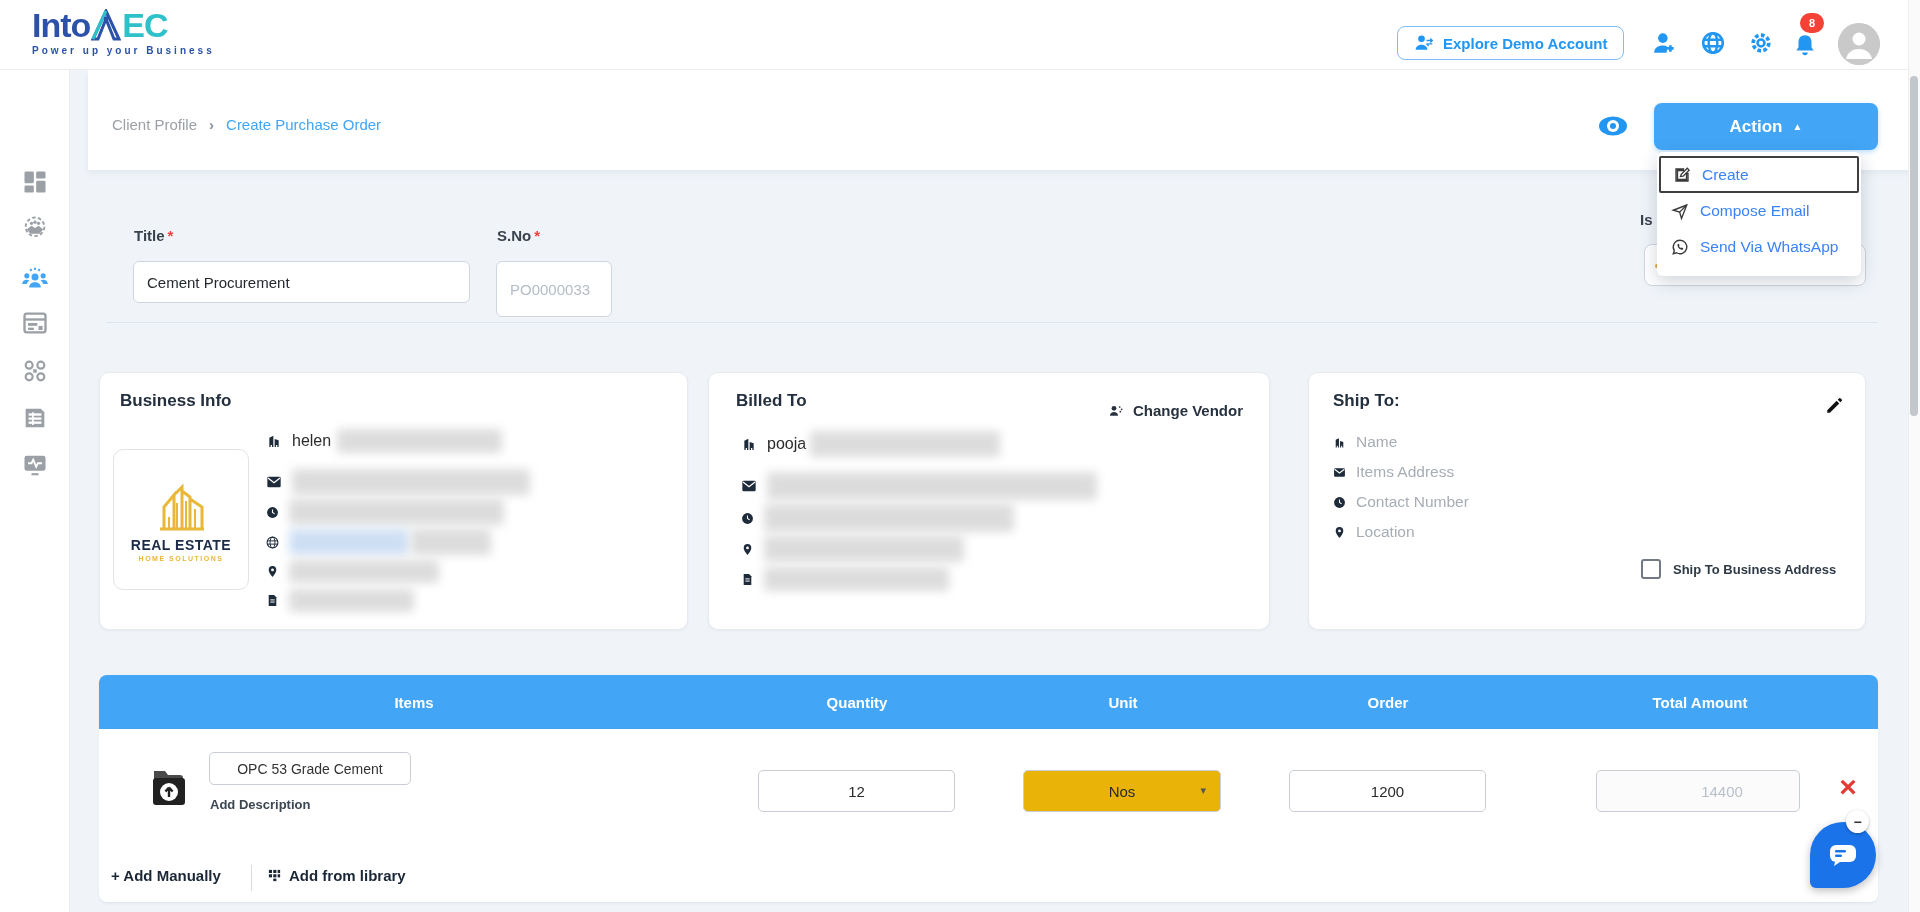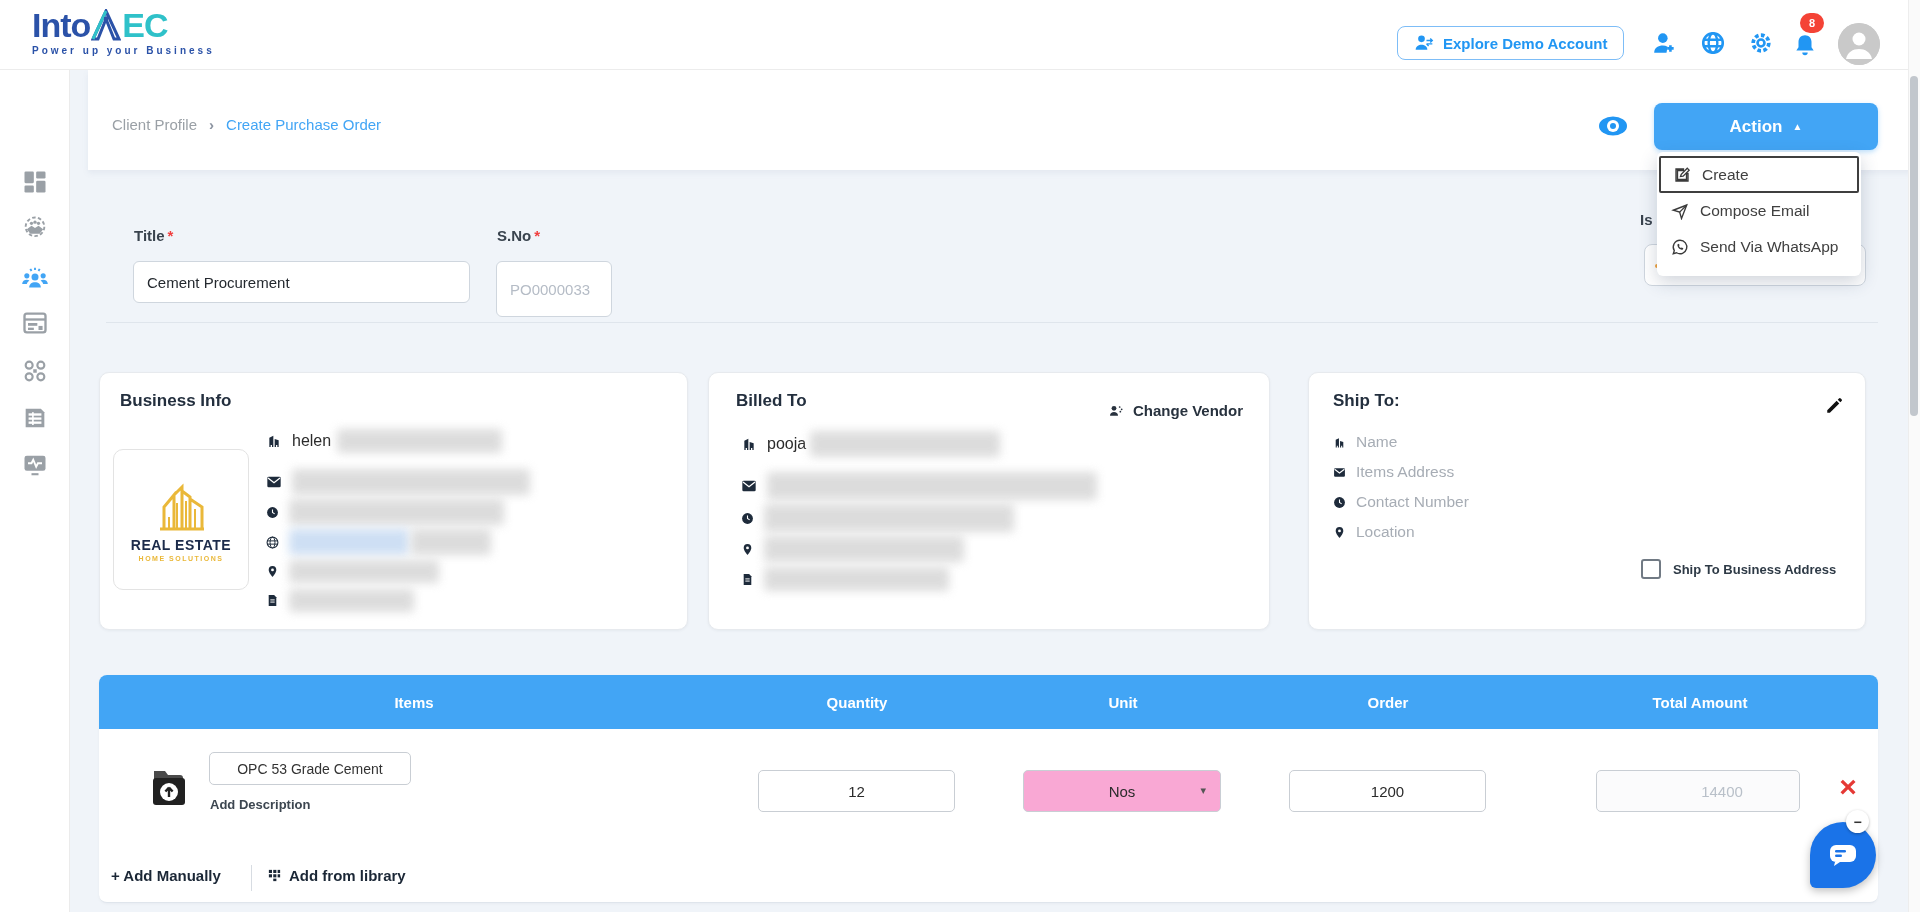--- a/index.html
+++ b/index.html
@@ -85,36 +85,36 @@
   #items-head { position:absolute; left:0; top:0; width:100%; height:54px; background:#42A5F5; border-radius:8px 8px 0 0; }
   .col-h { position:absolute; top:0; height:54px; display:flex; align-items:center; justify-content:center;
      color:#fff; font-size:15px; font-weight:700; }
   #folder-ico { position:absolute; left:51px; top:90px; width:38px; height:46px; }
   #item-chip { position:absolute; left:110px; top:77px; width:202px; height:33px; border:1px solid #c9ced4; border-radius:5px;
      background:#fff; display:flex; align-items:center; justify-content:center; font-size:14px; color:#333; }
   #add-desc { position:absolute; left:111px; top:122px; font-size:13px; font-weight:600; color:#3c4650; cursor:pointer; }
   .cell-input { position:absolute; top:95px; height:42px; background:#fff; border:1px solid #c9ced4; border-radius:5px;
      text-align:center; font-size:15px; color:#2b2b2b; font-family:"Liberation Sans",sans-serif; outline:none; }
   #qty-input { left:659px; width:197px; }
-  #unit-select { left:924px; width:198px; display:flex; align-items:center; justify-content:center; cursor:pointer; position:absolute; top:95px; height:42px; background:#f9a8d4; border:1px solid #c9ced4; border-radius:5px; font-size:15px; color:#2b2b2b; }
+  #unit-select { left:924px; width:198px; display:flex; align-items:center; justify-content:center; cursor:pointer; position:absolute; top:95px; height:42px; background:#eab308; border:1px solid #c9ced4; border-radius:5px; font-size:15px; color:#2b2b2b; }
   #unit-caret { position:absolute; right:14px; top:13px; font-size:11px; color:#555; }
   #rate-input { left:1190px; width:197px; }
   #total-input { left:1497px; width:204px; color:#b9c0c9; background:#fbfbfc;padding-left:48px; }
   #row-delete { position:absolute; left:1733px; top:96px; width:32px; height:32px; color:#e53935; font-size:30px; font-weight:700;
      display:flex; align-items:center; justify-content:center; cursor:pointer; line-height:30px; }
   #add-manually { position:absolute; left:12px; top:192px; font-size:15px; font-weight:800; color:#1b2736; cursor:pointer; }
   #add-divider { position:absolute; left:152px; top:190px; width:1px; height:26px; background:#d7dce2; }
   #add-library { position:absolute; left:168px; top:192px; display:flex; align-items:center; gap:7px;
      font-size:15px; font-weight:800; color:#1b2736; cursor:pointer; }
   #add-library .row-ico { color:#1b2736; width:15px; height:15px; }
 
   
   #action-menu { left:1657px; top:152px; width:204px; height:124px; background:#fff; border-radius:6px; z-index:60;
      box-shadow:0 6px 18px rgba(40,60,90,.22); padding-top:4px; }
-  .menu-item { position:relative; height:36px; display:flex; align-items:center; gap:11px; padding:0 14px; font-size:15.5px; color:#404040; cursor:pointer; }
+  .menu-item { position:relative; height:36px; display:flex; align-items:center; gap:11px; padding:0 14px; font-size:15.5px; color:#3b82f6; cursor:pointer; }
   .menu-item .row-ico { color:#3a3a3a; width:18px; height:18px; }
   .menu-item.focused { outline:2px solid #3f3f3f; outline-offset:-2px; border-radius:2px; margin:0 2px; height:37px; }
 
   
   #chat-btn { left:1810px; top:822px; width:66px; height:66px; background:#1a73e8; border-radius:50% 50% 50% 6px;
      display:flex; align-items:center; justify-content:center; z-index:70; cursor:pointer; box-shadow:0 3px 8px rgba(0,0,0,.25); }
   #chat-min { left:1846px; top:810px; width:23px; height:23px; background:#fff; border-radius:50%; z-index:71; cursor:pointer;
      display:flex; align-items:center; justify-content:center; color:#333; font-weight:700; font-size:14px; box-shadow:0 1px 3px rgba(0,0,0,.3); }
   #scroll-track { left:1908px; top:0; width:12px; height:912px; background:#fafafa; border-left:1px solid #ededed; z-index:80; }
   #scroll-thumb { left:1910px; top:76px; width:8px; height:340px; background:#c2c7cd; border-radius:4px; z-index:81; cursor:pointer; }

